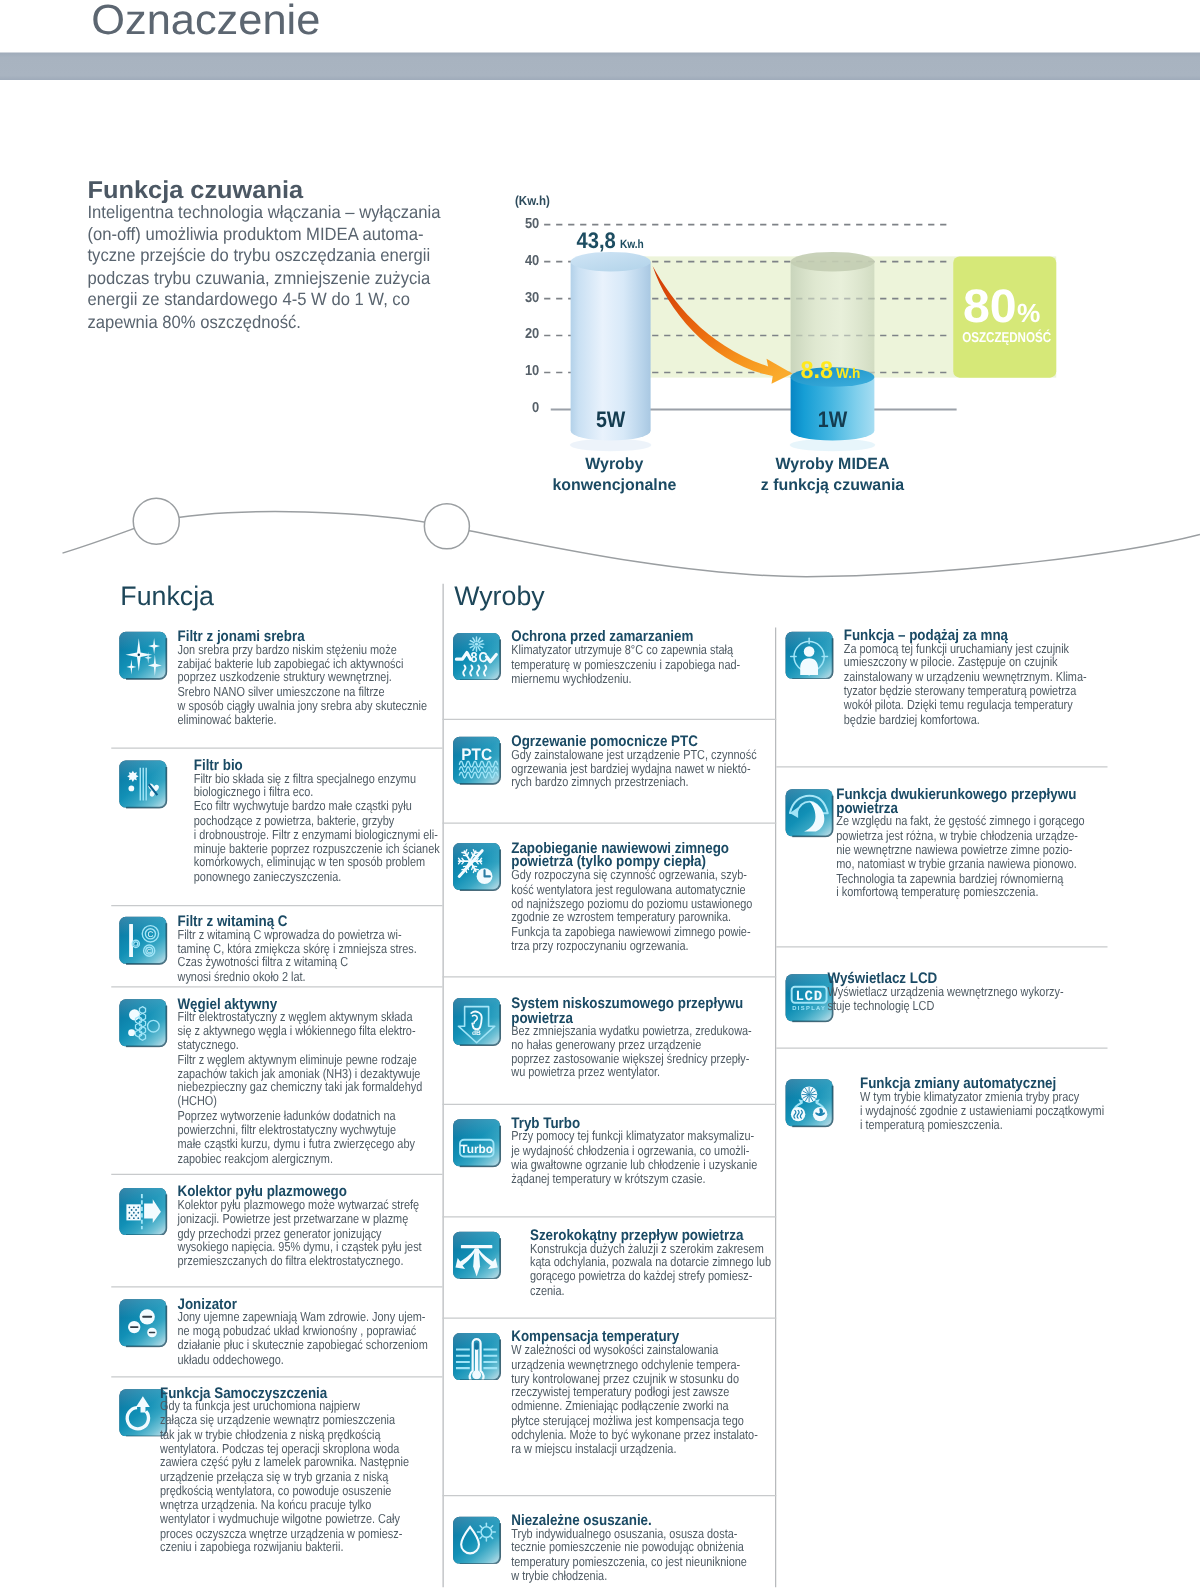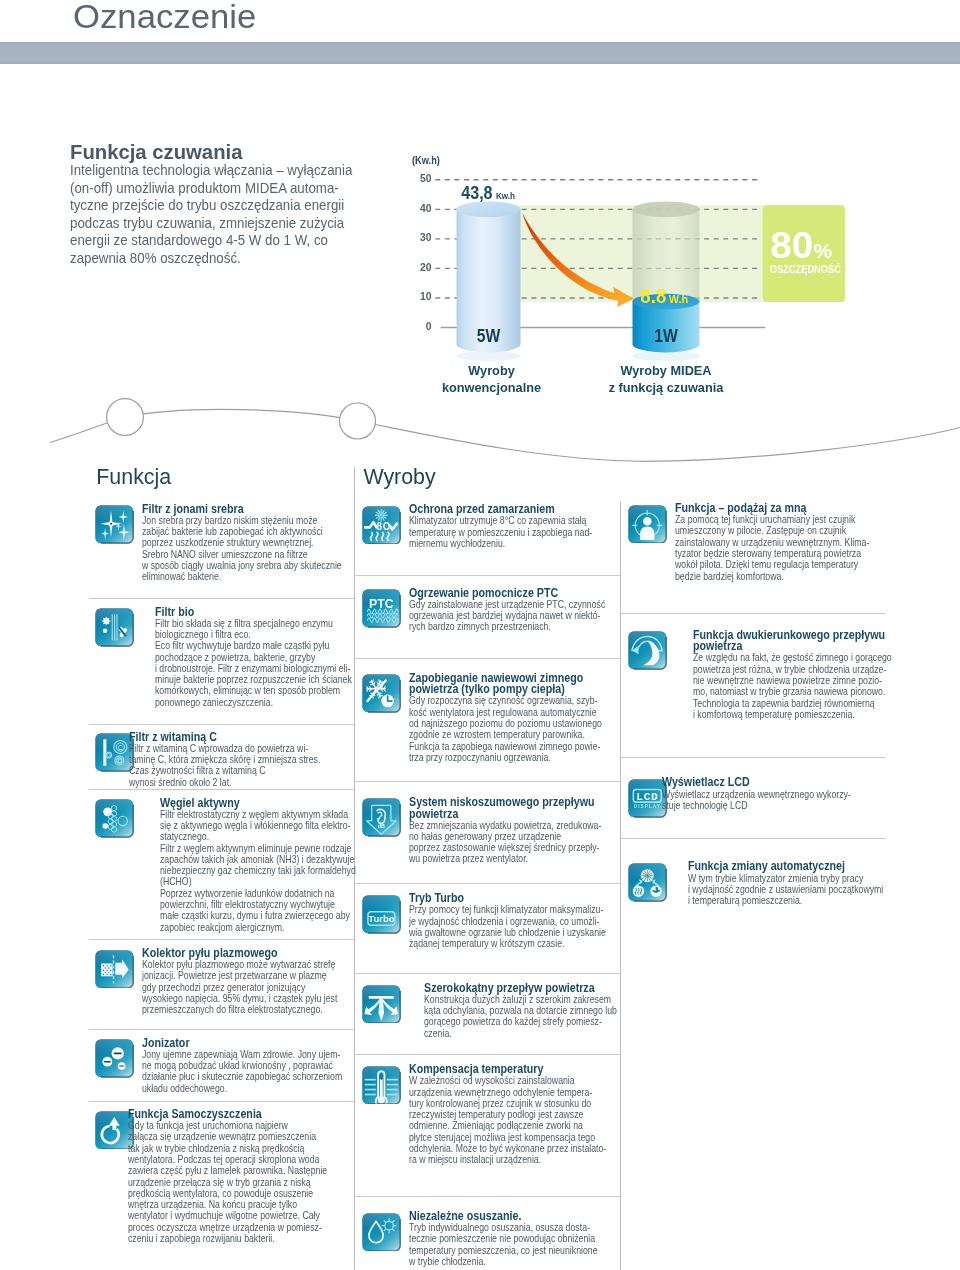--- a/index.html
+++ b/index.html
@@ -302,21 +302,21 @@
 <circle cx="24.6" cy="27.8" r="4.5"></circle>
 <circle cx="24.6" cy="27.8" r="2.7"></circle>
 </g>
 <text x="25.6" y="17.1" font-family="Liberation Sans,sans-serif" font-size="6.6" fill="#f2fbff" text-anchor="middle">C</text>
 <text x="24.6" y="30.0" font-family="Liberation Sans,sans-serif" font-size="4.6" fill="#f2fbff" text-anchor="middle">C</text>
 <text x="13.8" y="24.0" font-family="Liberation Sans,sans-serif" font-size="3.3" fill="#0a5f86" text-anchor="middle">C</text>
 <rect x="0.5" y="0.5" width="38" height="38" rx="5.2" ry="5.2" fill="url(#tg2)"></rect>
           <path d="M38.5 5.7 v27.1 a5.7 5.7 0 0 1 -5.7 5.7 H5.9" fill="none" stroke="#05384f" stroke-width="1.5" stroke-opacity="0.55"></path>
         </svg>
       </div>
-<div class="tx" style="left:34px;top:-1.70px;width:202px">
+<div class="tx" style="left:47px;top:-1.70px;width:202px">
 <h4>Filtr z witaminą C</h4>
 <p>Filtr z witaminą C wprowadza do powietrza wi-
 taminę C, która zmiękcza skórę i zmniejsza stres.
 Czas żywotności filtra z witaminą C
 wynosi średnio około 2 lat.</p>
 </div>
     </div>
 <div class="hr" style="left:88.5px;top:789.0px;width:265.5px"></div>
 <div class="feat" style="left:95px;top:799.3px;width:249px">
 <div class="ic">
@@ -344,21 +344,21 @@
           <polygon points="19.20,17.15 21.67,18.57 21.67,21.43 19.20,22.85 16.73,21.43 16.73,18.57" fill="none" stroke="#9fe4f7" stroke-width="1.0"></polygon>
           <polygon points="16.00,19.85 18.47,21.27 18.47,24.12 16.00,25.55 13.53,24.12 13.53,21.27" fill="none" stroke="#9fe4f7" stroke-width="1.0"></polygon>
           <polygon points="19.20,22.55 21.67,23.97 21.67,26.82 19.20,28.25 16.73,26.82 16.73,23.97" fill="none" stroke="#9fe4f7" stroke-width="1.0"></polygon>
           <polygon points="16.00,25.25 18.47,26.68 18.47,29.53 16.00,30.95 13.53,29.53 13.53,26.68" fill="none" stroke="#9fe4f7" stroke-width="1.0"></polygon>
           <polygon points="19.20,27.95 21.67,29.38 21.67,32.23 19.20,33.65 16.73,32.23 16.73,29.38" fill="none" stroke="#9fe4f7" stroke-width="1.0"></polygon>
           <circle cx="28.0" cy="22.2" r="4.7" fill="none" stroke="#9fe4f7" stroke-width="1.1"></circle>
           <rect x="0.5" y="0.5" width="38" height="38" rx="5.2" ry="5.2" fill="url(#tg2)"></rect>
           <path d="M38.5 5.7 v27.1 a5.7 5.7 0 0 1 -5.7 5.7 H5.9" fill="none" stroke="#05384f" stroke-width="1.5" stroke-opacity="0.55"></path>
         </svg>
       </div>
-<div class="tx" style="left:65px;top:-1.70px;width:202px">
+<div class="tx" style="left:47px;top:-1.70px;width:202px">
 <h4>Węgiel aktywny</h4>
 <p>Filtr elektrostatyczny z węglem aktywnym składa
 się z aktywnego węgla i włókiennego filta elektro-
 statycznego.
 Filtr z węglem aktywnym eliminuje pewne rodzaje
 zapachów takich jak amoniak (NH3) i dezaktywuje
 niebezpieczny gaz chemiczny taki jak formaldehyd
 (HCHO)
 Poprzez wytworzenie ładunków dodatnich na
 powierzchni, filtr elektrostatyczny wychwytuje
@@ -917,21 +917,21 @@
           <rect x="0.5" y="0.5" width="38" height="38" rx="5.2" ry="5.2" fill="url(#tg)"></rect>
 <path d="M4.0 19.6 C6.0 10.2 12.6 5.6 19.8 5.6 C27.4 5.6 32.6 11.0 34.6 19.8 L29.4 19.8
          C27.4 13.8 24.2 10.4 19.8 10.4 C15.0 10.4 11.2 13.8 9.2 19.8 Z" fill="none" stroke="#9fe4f7" stroke-width="1.6" stroke-linejoin="round"></path>
 <path d="M4.0 19.6 L10.6 15.0 L10.6 23.6 Z" fill="#9fe4f7"></path>
 <path d="M19.6 10.0 C27.0 11.4 31.8 17.4 31.8 24.2 C31.8 29.0 29.2 32.6 25.0 34.6
          L15.4 34.6 C21.6 31.8 24.6 27.8 24.6 22.6 C24.6 17.6 22.6 13.2 19.6 10.0 Z" fill="#f2fbff"></path>
 <rect x="0.5" y="0.5" width="38" height="38" rx="5.2" ry="5.2" fill="url(#tg2)"></rect>
           <path d="M38.5 5.7 v27.1 a5.7 5.7 0 0 1 -5.7 5.7 H5.9" fill="none" stroke="#05384f" stroke-width="1.5" stroke-opacity="0.55"></path>
         </svg>
       </div>
-<div class="tx" style="left:65px;top:-1.70px;width:199px">
+<div class="tx" style="left:41px;top:-1.70px;width:199px">
 <h4>Funkcja dwukierunkowego przepływu
 powietrza</h4>
 <p>Ze względu na fakt, że gęstość zimnego i gorącego
 powietrza jest różna, w trybie chłodzenia urządze-
 nie wewnętrzne nawiewa powietrze zimne pozio-
 mo, natomiast w trybie grzania nawiewa pionowo.
 Technologia ta zapewnia bardziej równomierną
 i komfortową temperaturę pomieszczenia.</p>
 </div>
     </div>

